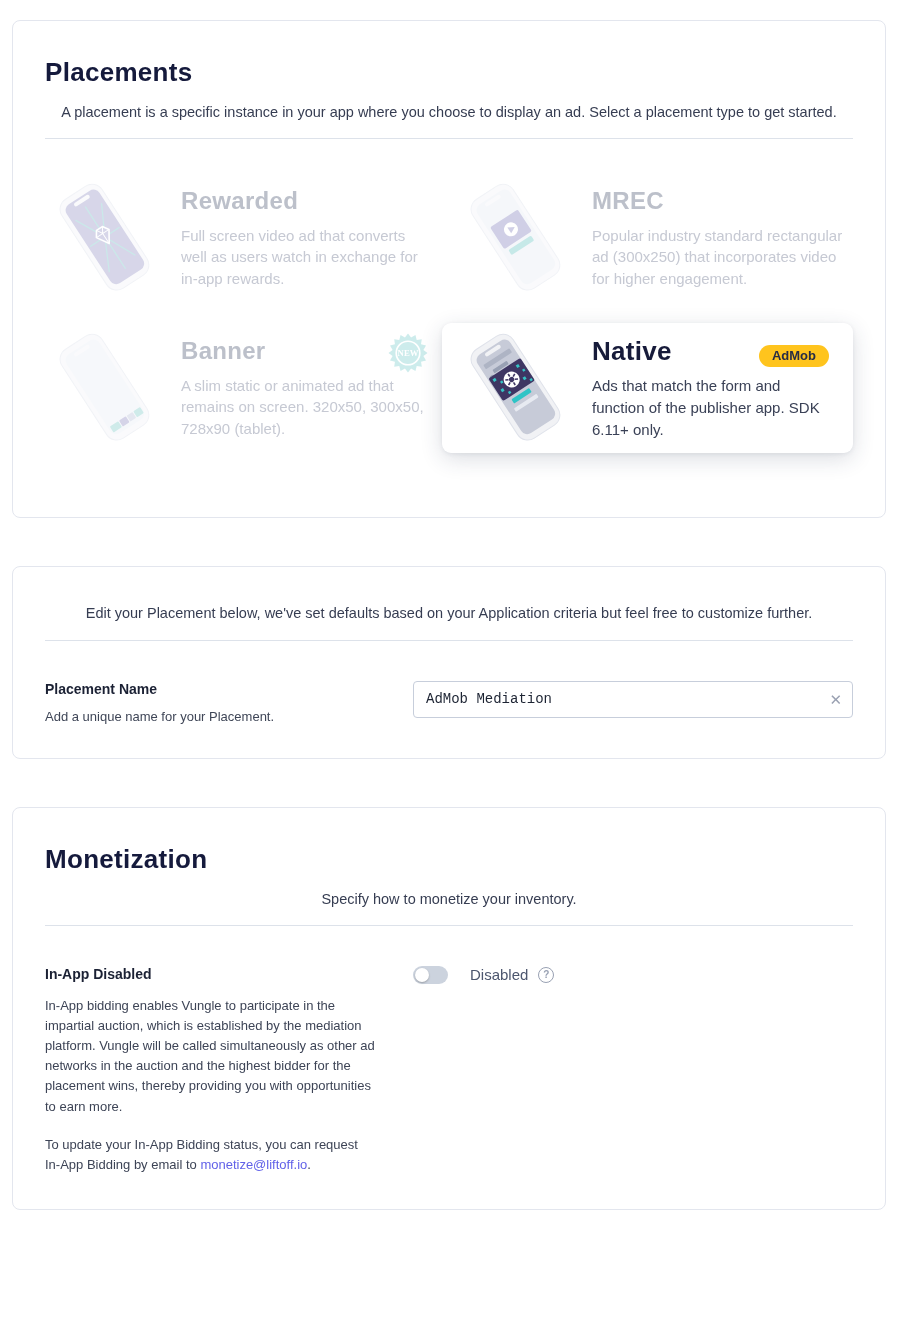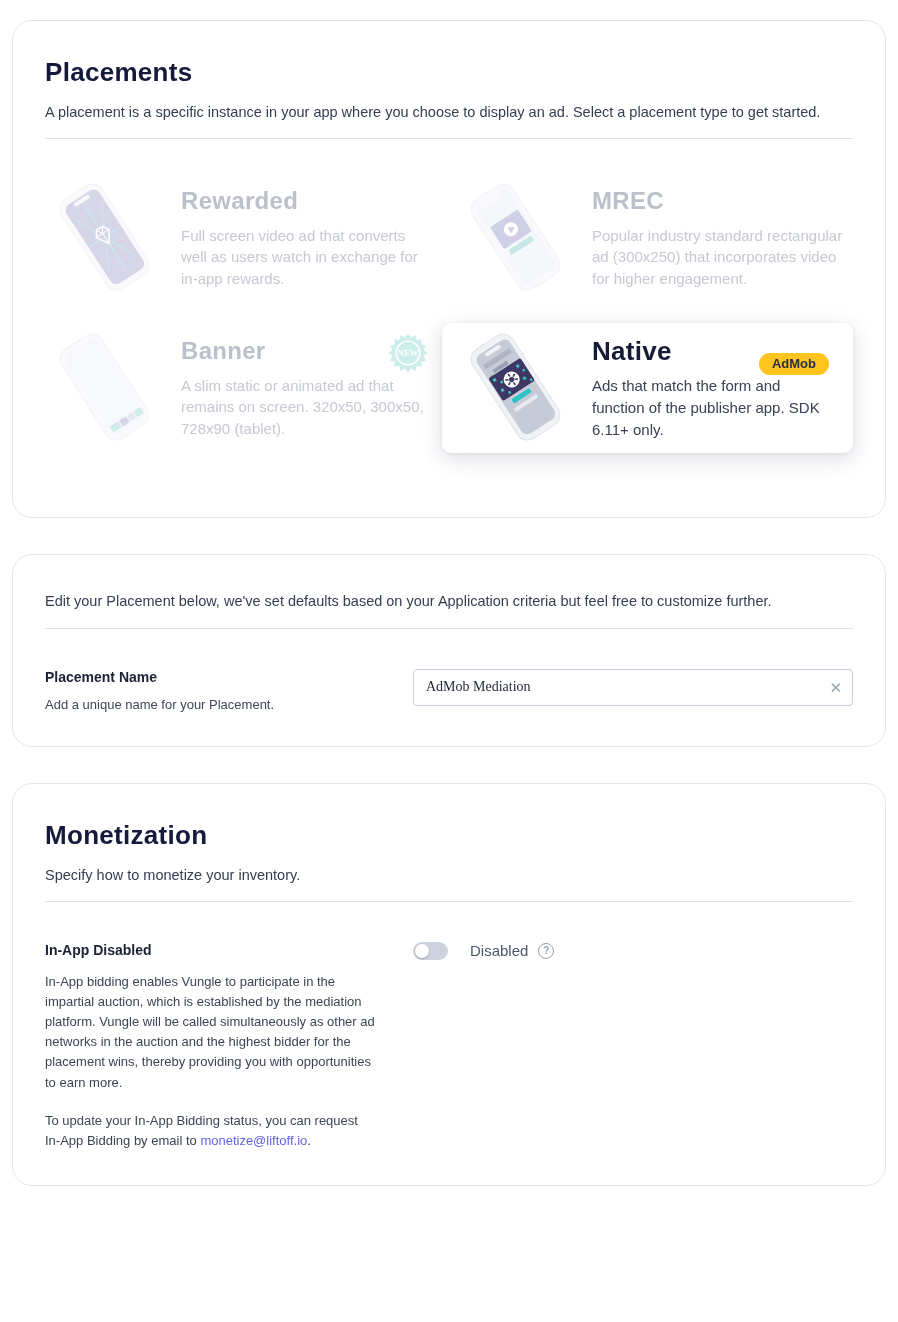--- a/index.html
+++ b/index.html
@@ -4,29 +4,29 @@
 <style>
   * { margin:0; padding:0; box-sizing:border-box; }
   html,body { background:#ffffff; font-family:"Liberation Sans", sans-serif; }
   body { width:898px; min-height:1322px; margin:0 auto; position:relative; }
 
   .page { padding:20px 12px 30px 12px; }
 
   .card {
     background:#fff;
     border:1px solid #e3e6ee;
-    border-radius:20px;
+    border-radius:8px;
     padding:36px 32px 34px 32px;
-    margin-bottom:36px;
+    margin-bottom:48px;
   }
   .card-title {
     font-size:26px; font-weight:700; color:#151a3c;
     letter-spacing:.3px; margin-bottom:14px;
   }
-  .card-sub { font-size:14.5px; color:#363d52; line-height:1.4; }
+  .card-sub { font-size:14.5px; color:#363d52; line-height:1.4;text-align:center; }
   .divider { border:none; border-top:1px solid #dde2ea; margin-top:16px; }
 
   
   .placements-grid {
     display:grid; grid-template-columns:1fr 1fr;
     column-gap:14px; row-gap:40px; margin-top:44px;
   }
   .option { display:flex; align-items:center; position:relative; cursor:pointer; }
   .icon-box { width:120px; height:110px; flex:0 0 120px; margin-right:16px; }
   .opt-text { flex:1; min-width:0; padding-right:8px; }
@@ -37,42 +37,42 @@
   .opt-text p { font-size:15px; line-height:1.45; color:#c6c9d3; max-width:258px; }
   .option.faded .icon-box { opacity:.55; }
 
   .option.selected {
     background:#ffffff; border-radius:9px;
     box-shadow:0 6px 22px rgba(40,48,80,.16), 0 1px 4px rgba(40,48,80,.08);
     padding:10px 16px 10px 14px; margin:-10px 0 -10px -14px;
   }
   .option.selected .opt-text h2 { color:#171b3a; font-size:26px; margin-bottom:8px; }
   .option.selected .opt-text p { color:#3a4156; max-width:262px; }
-  .opt-head { display:flex; align-items:flex-end; justify-content:space-between; }
+  .opt-head { display:flex; align-items:center; justify-content:space-between; }
   .beta-badge {
     background:#ffc41d; color:#272c45; font-size:13px; font-weight:700;
     border-radius:13px; padding:4px 13px 5px 13px; line-height:1; margin-left:10px;
   }
   .new-seal { position:absolute; top:0px; right:14px; width:40px; height:40px; }
 
   
   .form-row { display:flex; align-items:flex-start; margin-top:40px;gap:20px; }
   .form-left { width:348px; flex:0 0 348px; padding-right:18px; }
   .form-right { flex:1; }
   .field-label { font-size:14px; font-weight:700; color:#1b2134; margin-bottom:12px; }
   .field-helper { font-size:13px; color:#3f4657; }
 
   .text-input {
     position:relative; display:flex; align-items:center;
     border:1px solid #c7cedb; border-radius:4px; height:37px;
     padding:0 34px 0 12px; background:#fff;
   }
   .text-input input {
     border:none; outline:none; width:100%; font-size:14px; color:#1d2433;
-    font-family:Liberation Serif, serif; background:transparent;
+    font-family:Liberation Mono, monospace; background:transparent;
   }
   .clear-x {
     position:absolute; right:10px; top:50%; transform:translateY(-50%);
     color:#9aa1b2; font-size:15px; cursor:pointer; line-height:1;
   }
 
   
   .bid-desc { font-size:13px; color:#3d4456; line-height:1.55; margin-top:14px; max-width:334px; }
   .bid-note { font-size:13px; color:#3d4456; line-height:1.55; margin-top:18px; max-width:334px; }
   .bid-note a { color:#6161e8; text-decoration:none; }

